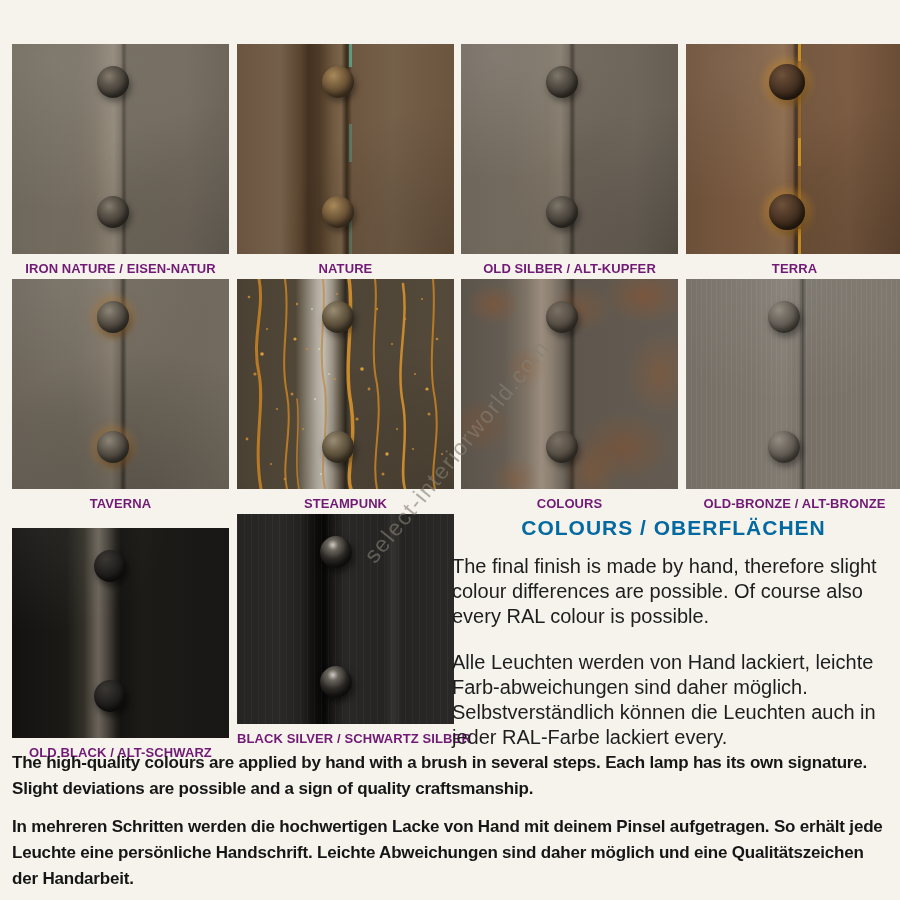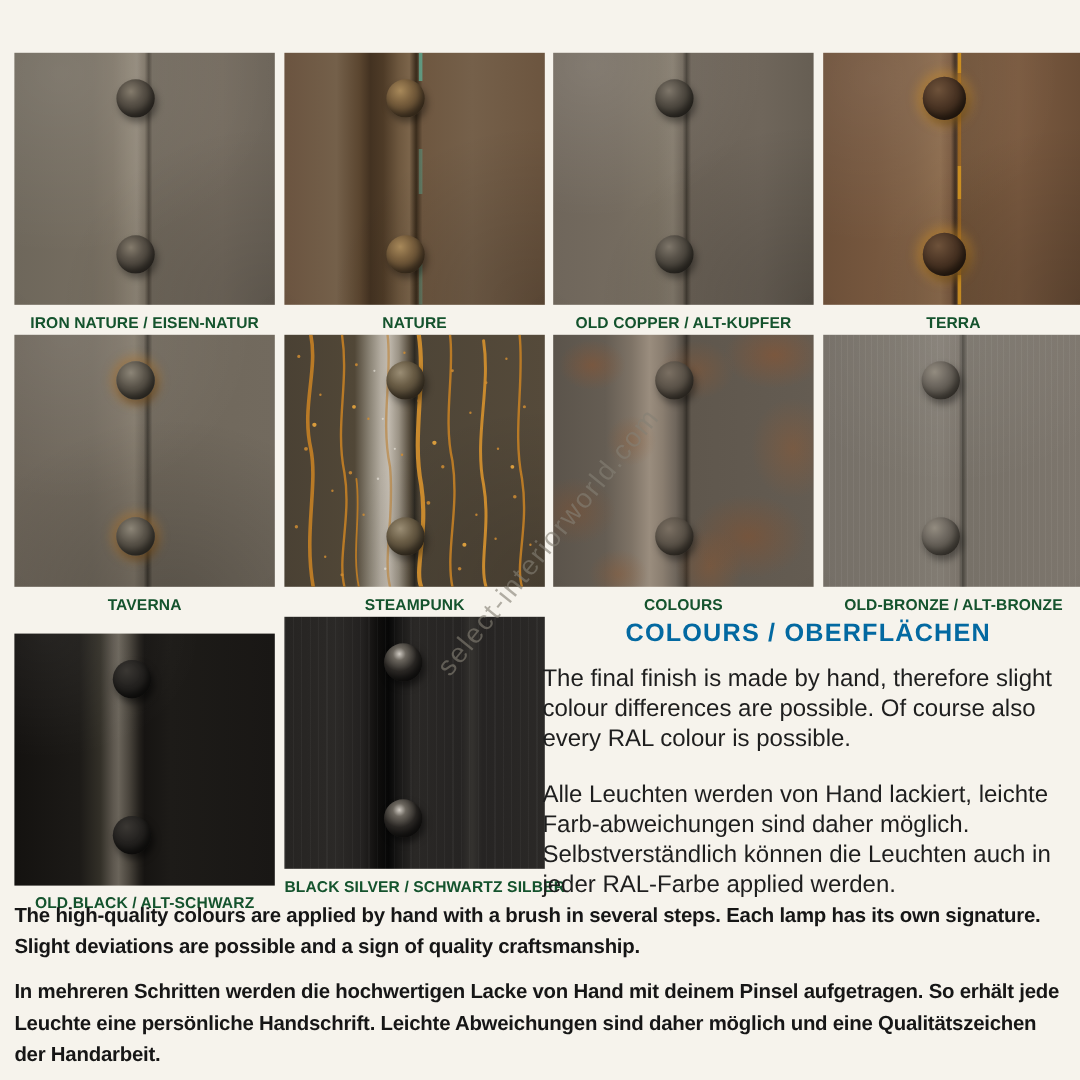--- a/index.html
+++ b/index.html
@@ -10,21 +10,21 @@
   }
   .page{position:relative;width:900px;height:900px;background:#f6f3ec;overflow:hidden;}
 
   
   .swatch{position:absolute;width:217px;margin:0;}
   .photo{position:relative;width:217px;height:210px;overflow:hidden;}
   .photo::after{content:"";position:absolute;inset:0;
     background:radial-gradient(130% 130% at 50% 40%, rgba(0,0,0,0) 55%, rgba(0,0,0,.15) 100%);}
   .label{
     display:block;width:217px;margin-top:7px;text-align:center;
-    font-size:13px;font-weight:700;color:#14532d;letter-spacing:.1px;white-space:nowrap;
+    font-size:13px;font-weight:700;color:#701a75;letter-spacing:.1px;white-space:nowrap;
   }
   .rivet{position:absolute;width:32px;height:32px;border-radius:50%;
     transform:translate(-50%,-50%);
     box-shadow:2px 4px 6px rgba(0,0,0,.38), inset -3px -4px 5px rgba(0,0,0,.35);}
   .r1{left:46.5%;top:18%;}
   .r2{left:46.5%;top:80%;}
   .overlay{position:absolute;inset:0;}
   .drips{position:absolute;inset:0;width:100%;height:100%;}
 
   
@@ -147,21 +147,21 @@
       <div class="rivet r2"></div>
     </div>
     <figcaption class="label">NATURE</figcaption>
   </figure>
 
   <figure class="swatch s-oldcopper" style="left:461px;top:44px">
     <div class="photo">
       <div class="rivet r1"></div>
       <div class="rivet r2"></div>
     </div>
-    <figcaption class="label">OLD COPPER / ALT-KUPFER</figcaption>
+    <figcaption class="label">OLD SILBER / ALT-KUPFER</figcaption>
   </figure>
 
   <figure class="swatch s-terra" style="left:686px;top:44px">
     <div class="photo">
       <div class="rust-line"></div>
       <div class="rivet r1"></div>
       <div class="rivet r2"></div>
     </div>
     <figcaption class="label">TERRA</figcaption>
   </figure>
@@ -270,21 +270,21 @@
     <div class="photo">
       <div class="rivet r1"></div>
       <div class="rivet r2"></div>
     </div>
     <figcaption class="label">BLACK SILVER / SCHWARTZ SILBER</figcaption>
   </figure>
 
   <section class="info">
     <h2>COLOURS / OBERFLÄCHEN</h2>
     <p>The final finish is made by hand, therefore slight colour differences are possible. Of course also every RAL colour is possible.</p>
-    <p>Alle Leuchten werden von Hand lackiert, leichte Farb-abweichungen sind daher möglich. Selbstverständlich können die Leuchten auch in jeder RAL-Farbe applied werden.</p>
+    <p>Alle Leuchten werden von Hand lackiert, leichte Farb-abweichungen sind daher möglich. Selbstverständlich können die Leuchten auch in jeder RAL-Farbe lackiert every.</p>
   </section>
 
   <section class="footer">
     <p>The high-quality colours are applied by hand with a brush in several steps. Each lamp has its own signature. Slight deviations are possible and a sign of quality craftsmanship.</p>
     <p>In mehreren Schritten werden die hochwertigen Lacke von Hand mit deinem Pinsel aufgetragen. So erhält jede Leuchte eine persönliche Handschrift. Leichte Abweichungen sind daher möglich und eine Qualitätszeichen der Handarbeit.</p>
   </section>
 
   <div class="watermark">select-interiorworld.com</div>
 
 </div>

